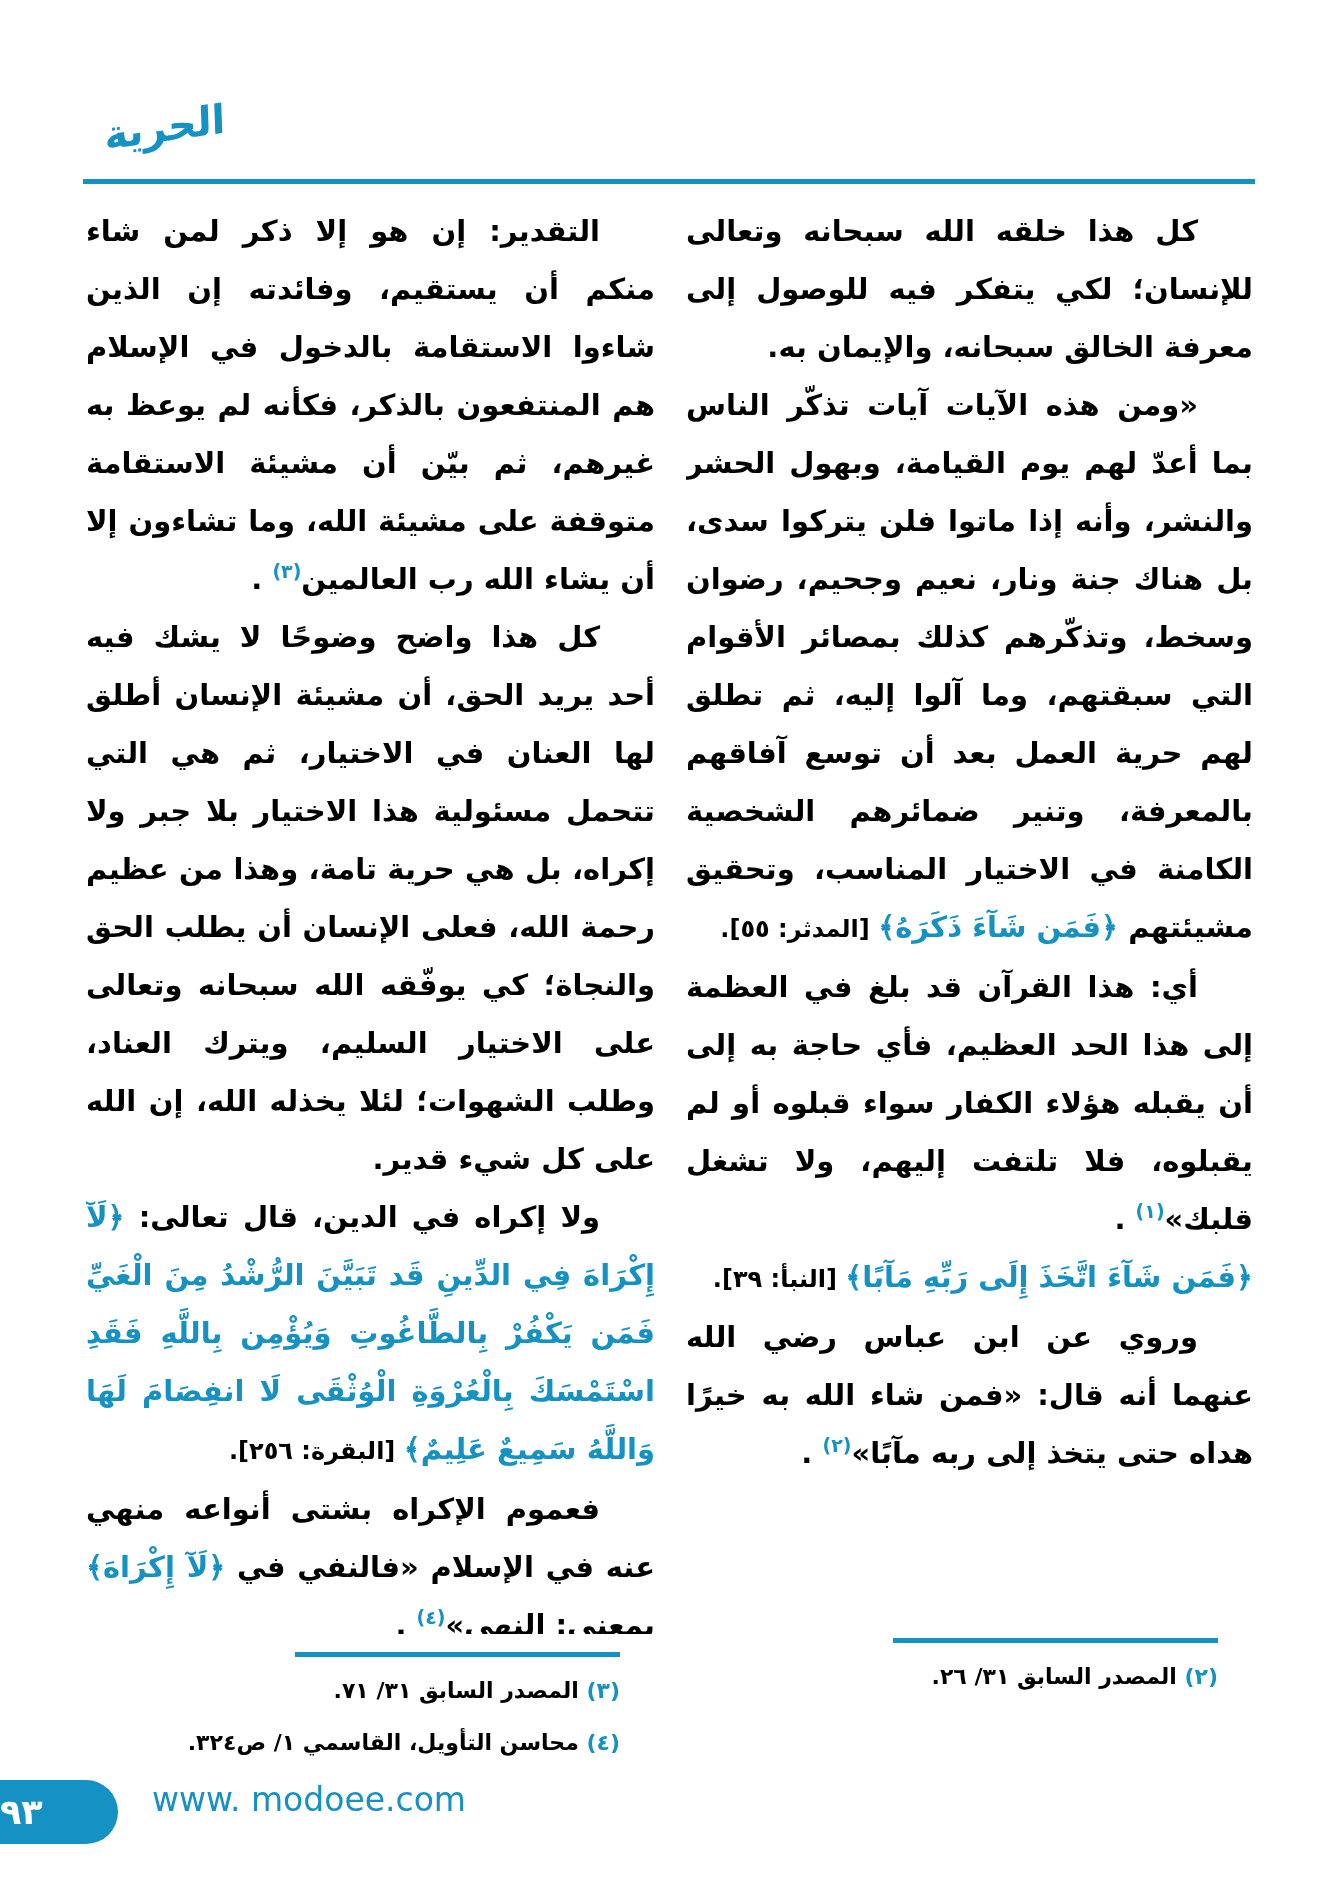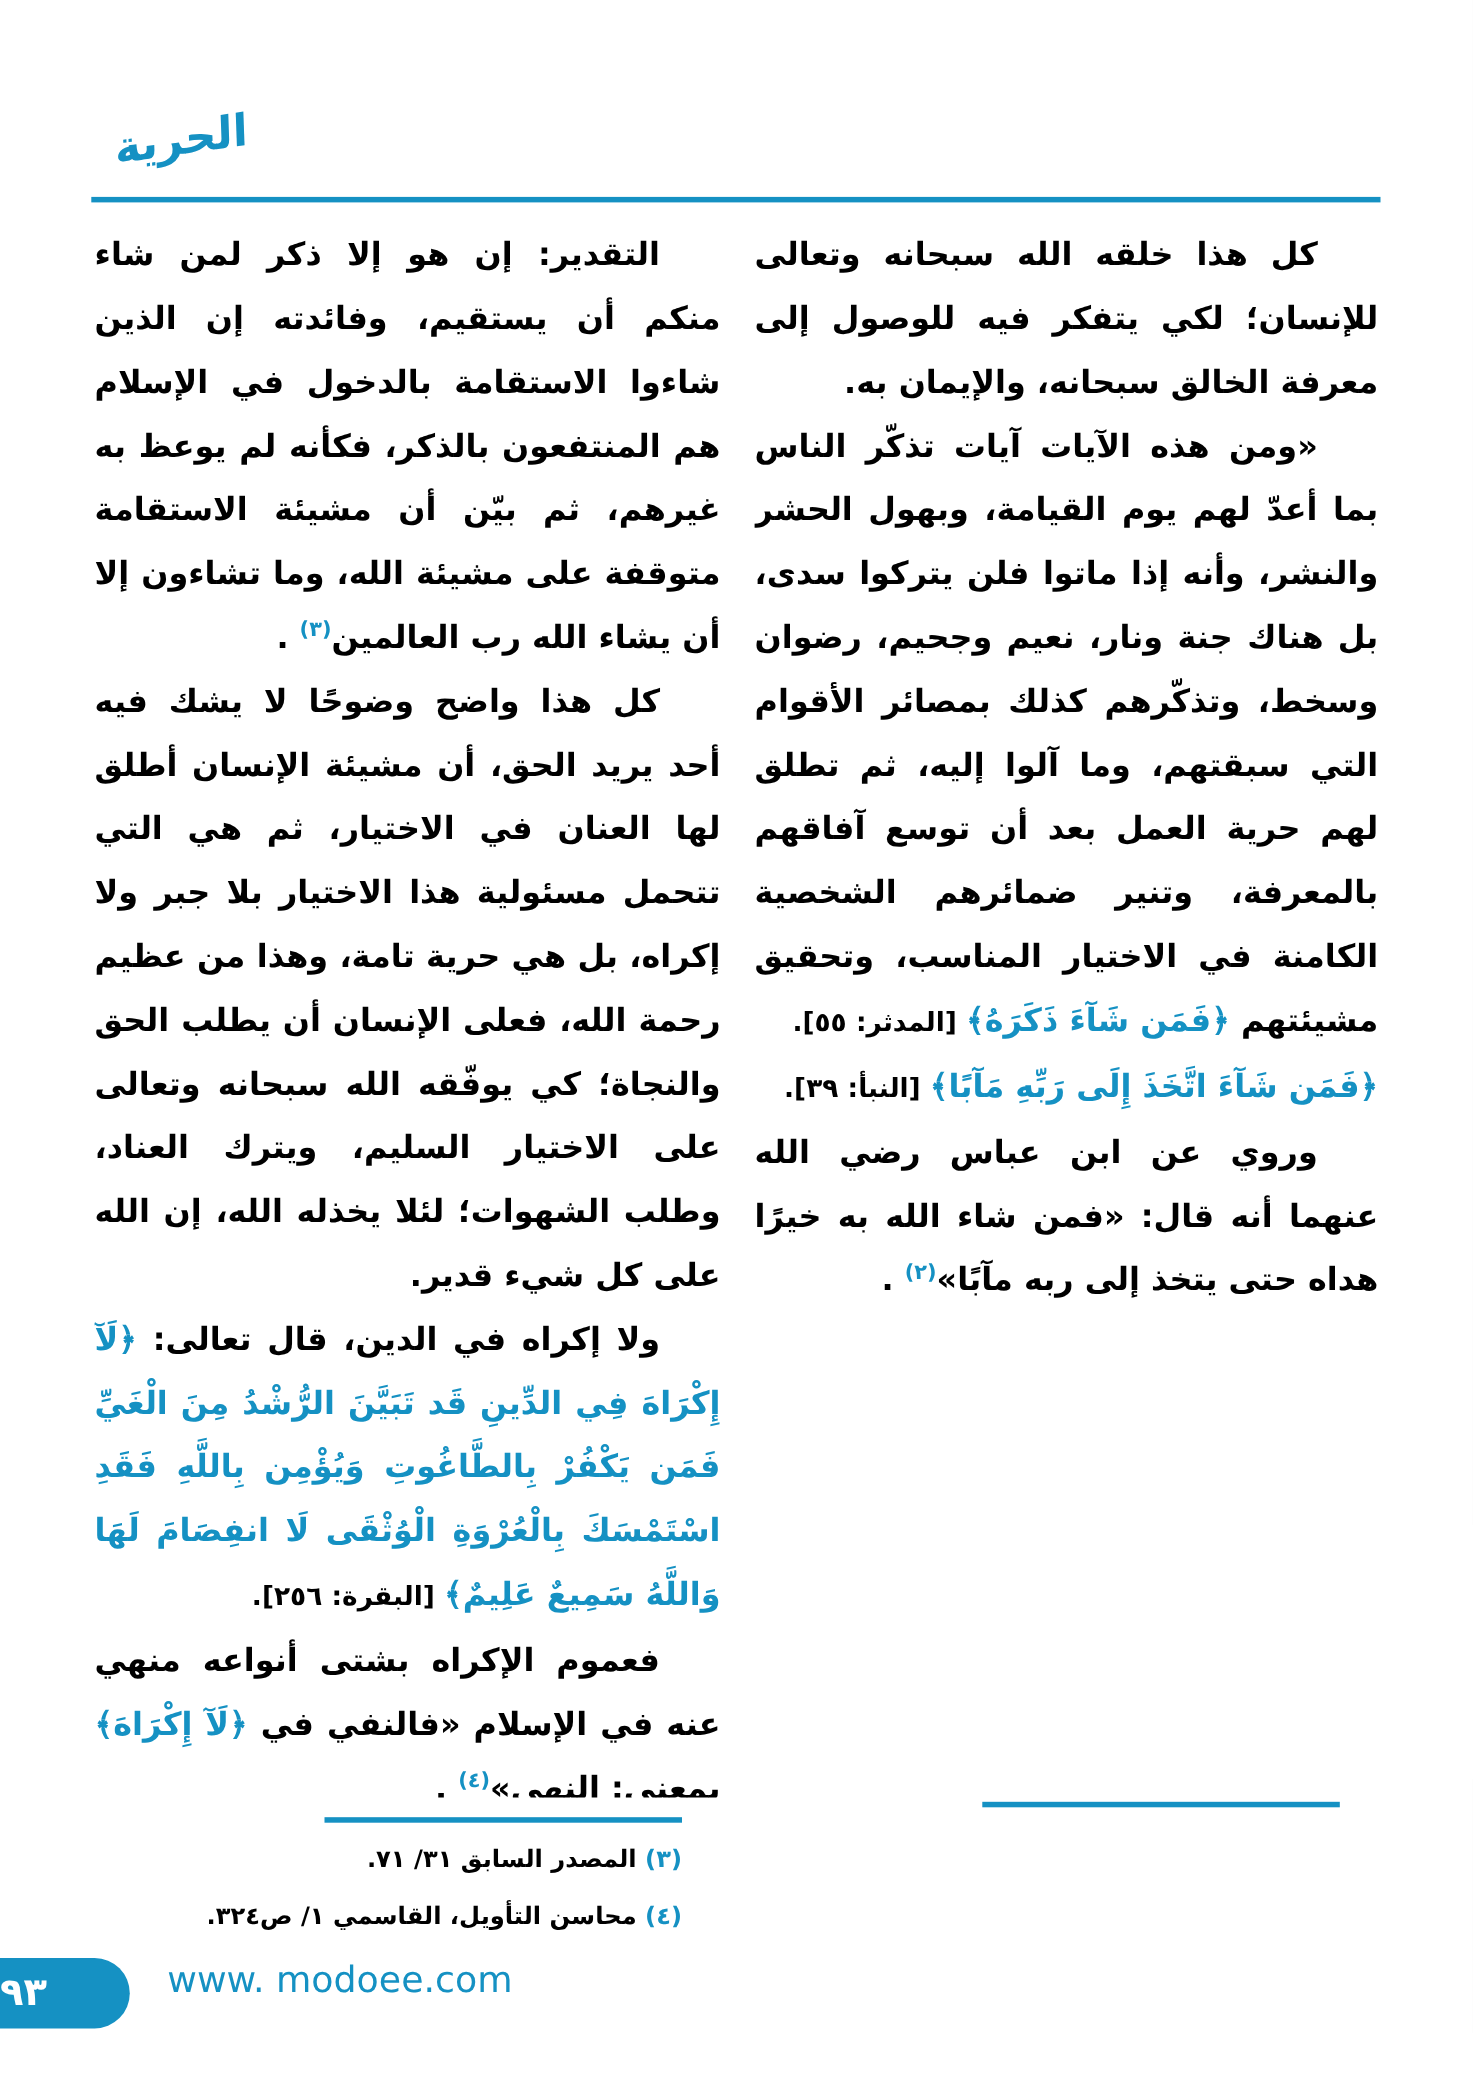--- a/index.html
+++ b/index.html
@@ -82,33 +82,35 @@
 </head>
 <body>
 
 <div class="page">
   <div class="logo">الحرية</div>
   <div class="top-rule"></div>
 
   <div class="col col-right" id="col-right">
       <p class="indent"><span class="seg-text">كل هذا خلقه الله سبحانه وتعالى للإنسان؛ لكي يتفكر فيه للوصول إلى معرفة الخالق سبحانه، والإيمان به.</span></p>
       <p class="indent"><span class="seg-text">«ومن هذه الآيات آيات تذكّر الناس بما أعدّ لهم يوم القيامة، وبهول الحشر والنشر، وأنه إذا ماتوا فلن يتركوا سدى، بل هناك جنة ونار، نعيم وجحيم، رضوان وسخط، وتذكّرهم كذلك بمصائر الأقوام التي سبقتهم، وما آلوا إليه، ثم تطلق لهم حرية العمل بعد أن توسع آفاقهم بالمعرفة، وتنير ضمائرهم الشخصية الكامنة في الاختيار المناسب، وتحقيق مشيئتهم </span><span class="seg-quran">﴿فَمَن شَآءَ ذَكَرَهُ﴾</span><span class="seg-ref"> [المدثر: ٥٥].</span></p>
+      <p class="indent"><span class="seg-text">أي: هذا القرآن قد بلغ في العظمة إلى هذا الحد العظيم، فأي حاجة به إلى أن يقبله هؤلاء الكفار سواء قبلوه أو لم يقبلوه، فلا تلتفت إليهم، ولا تشغل قلبك»</span><span class="seg-fnmark">(١)</span><span class="seg-text"> .</span></p>
       <p><span class="seg-quran">﴿فَمَن شَآءَ اتَّخَذَ إِلَى رَبِّهِ مَآبًا﴾</span><span class="seg-ref"> [النبأ: ٣٩].</span></p>
       <p class="indent"><span class="seg-text">وروي عن ابن عباس رضي الله عنهما أنه قال: «فمن شاء الله به خيرًا هداه حتى يتخذ إلى ربه مآبًا»</span><span class="seg-fnmark">(٢)</span><span class="seg-text"> .</span></p>
     </div>
   <div class="col col-left" id="col-left">
       <p class="indent"><span class="seg-text">التقدير: إن هو إلا ذكر لمن شاء منكم أن يستقيم، وفائدته إن الذين شاءوا الاستقامة بالدخول في الإسلام هم المنتفعون بالذكر، فكأنه لم يوعظ به غيرهم، ثم بيّن أن مشيئة الاستقامة متوقفة على مشيئة الله، وما تشاءون إلا أن يشاء الله رب العالمين</span><span class="seg-fnmark">(٣)</span><span class="seg-text"> .</span></p>
       <p class="indent"><span class="seg-text">كل هذا واضح وضوحًا لا يشك فيه أحد يريد الحق، أن مشيئة الإنسان أطلق لها العنان في الاختيار، ثم هي التي تتحمل مسئولية هذا الاختيار بلا جبر ولا إكراه، بل هي حرية تامة، وهذا من عظيم رحمة الله، فعلى الإنسان أن يطلب الحق والنجاة؛ كي يوفّقه الله سبحانه وتعالى على الاختيار السليم، ويترك العناد، وطلب الشهوات؛ لئلا يخذله الله، إن الله على كل شيء قدير.</span></p>
       <p class="indent"><span class="seg-text">ولا إكراه في الدين، قال تعالى: </span><span class="seg-quran">﴿لَآ إِكْرَاهَ فِي الدِّينِ قَد تَبَيَّنَ الرُّشْدُ مِنَ الْغَيِّ فَمَن يَكْفُرْ بِالطَّاغُوتِ وَيُؤْمِن بِاللَّهِ فَقَدِ اسْتَمْسَكَ بِالْعُرْوَةِ الْوُثْقَى لَا انفِصَامَ لَهَا وَاللَّهُ سَمِيعٌ عَلِيمٌ﴾</span><span class="seg-ref"> [البقرة: ٢٥٦].</span></p>
       <p class="indent"><span class="seg-text">فعموم الإكراه بشتى أنواعه منهي عنه في الإسلام «فالنفي في </span><span class="seg-quran">﴿لَآ إِكْرَاهَ﴾</span><span class="seg-text"> بمعنى: النهي»</span><span class="seg-fnmark">(٤)</span><span class="seg-text"> .</span></p>
     </div>
 
   <div class="footnotes fn-right">
     <div class="fn-rule"></div>
     <div id="fn-right">
+        <div class="fn-line"><span class="fn-marker">(٢) </span><span class="fn-text">المصدر السابق ٣١/ ٢٦.</span></div>
       </div>
   </div>
   <div class="footnotes fn-left">
     <div class="fn-rule"></div>
     <div id="fn-left">
         <div class="fn-line"><span class="fn-marker">(٣) </span><span class="fn-text">المصدر السابق ٣١/ ٧١.</span></div>
         <div class="fn-line"><span class="fn-marker">(٤) </span><span class="fn-text">محاسن التأويل، القاسمي ١/ ص٣٢٤.</span></div>
       </div>
   </div>
 

